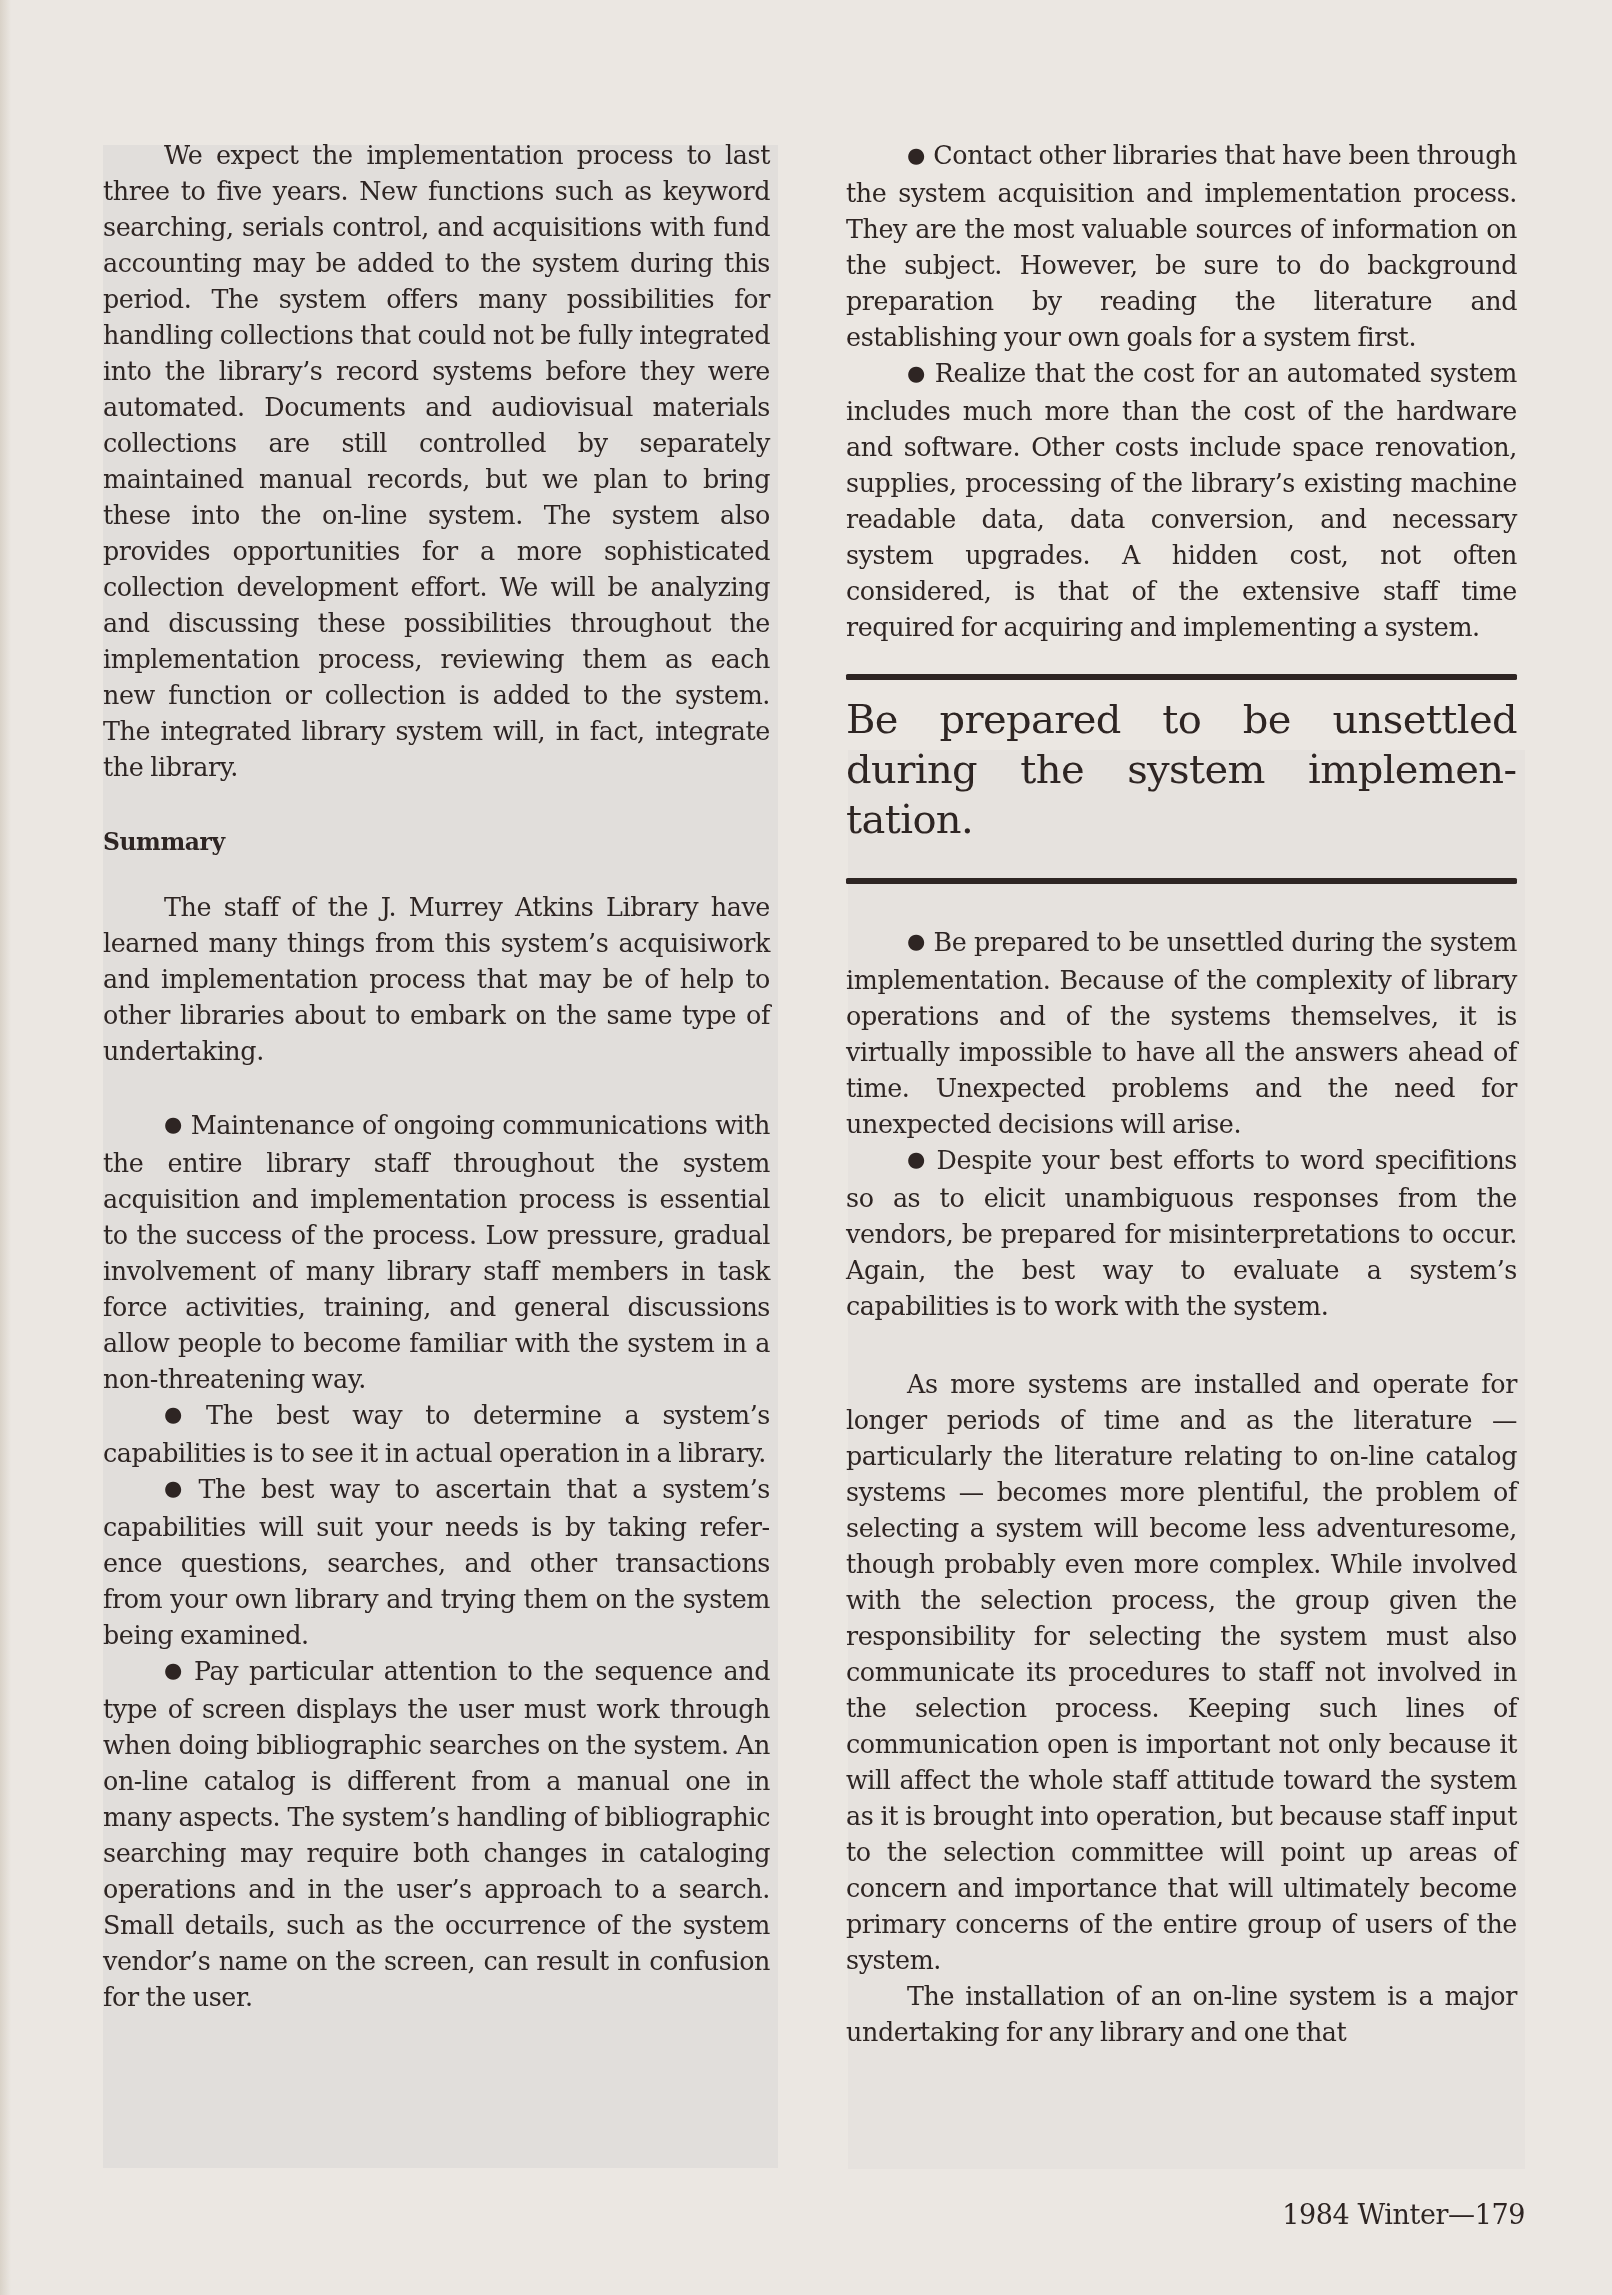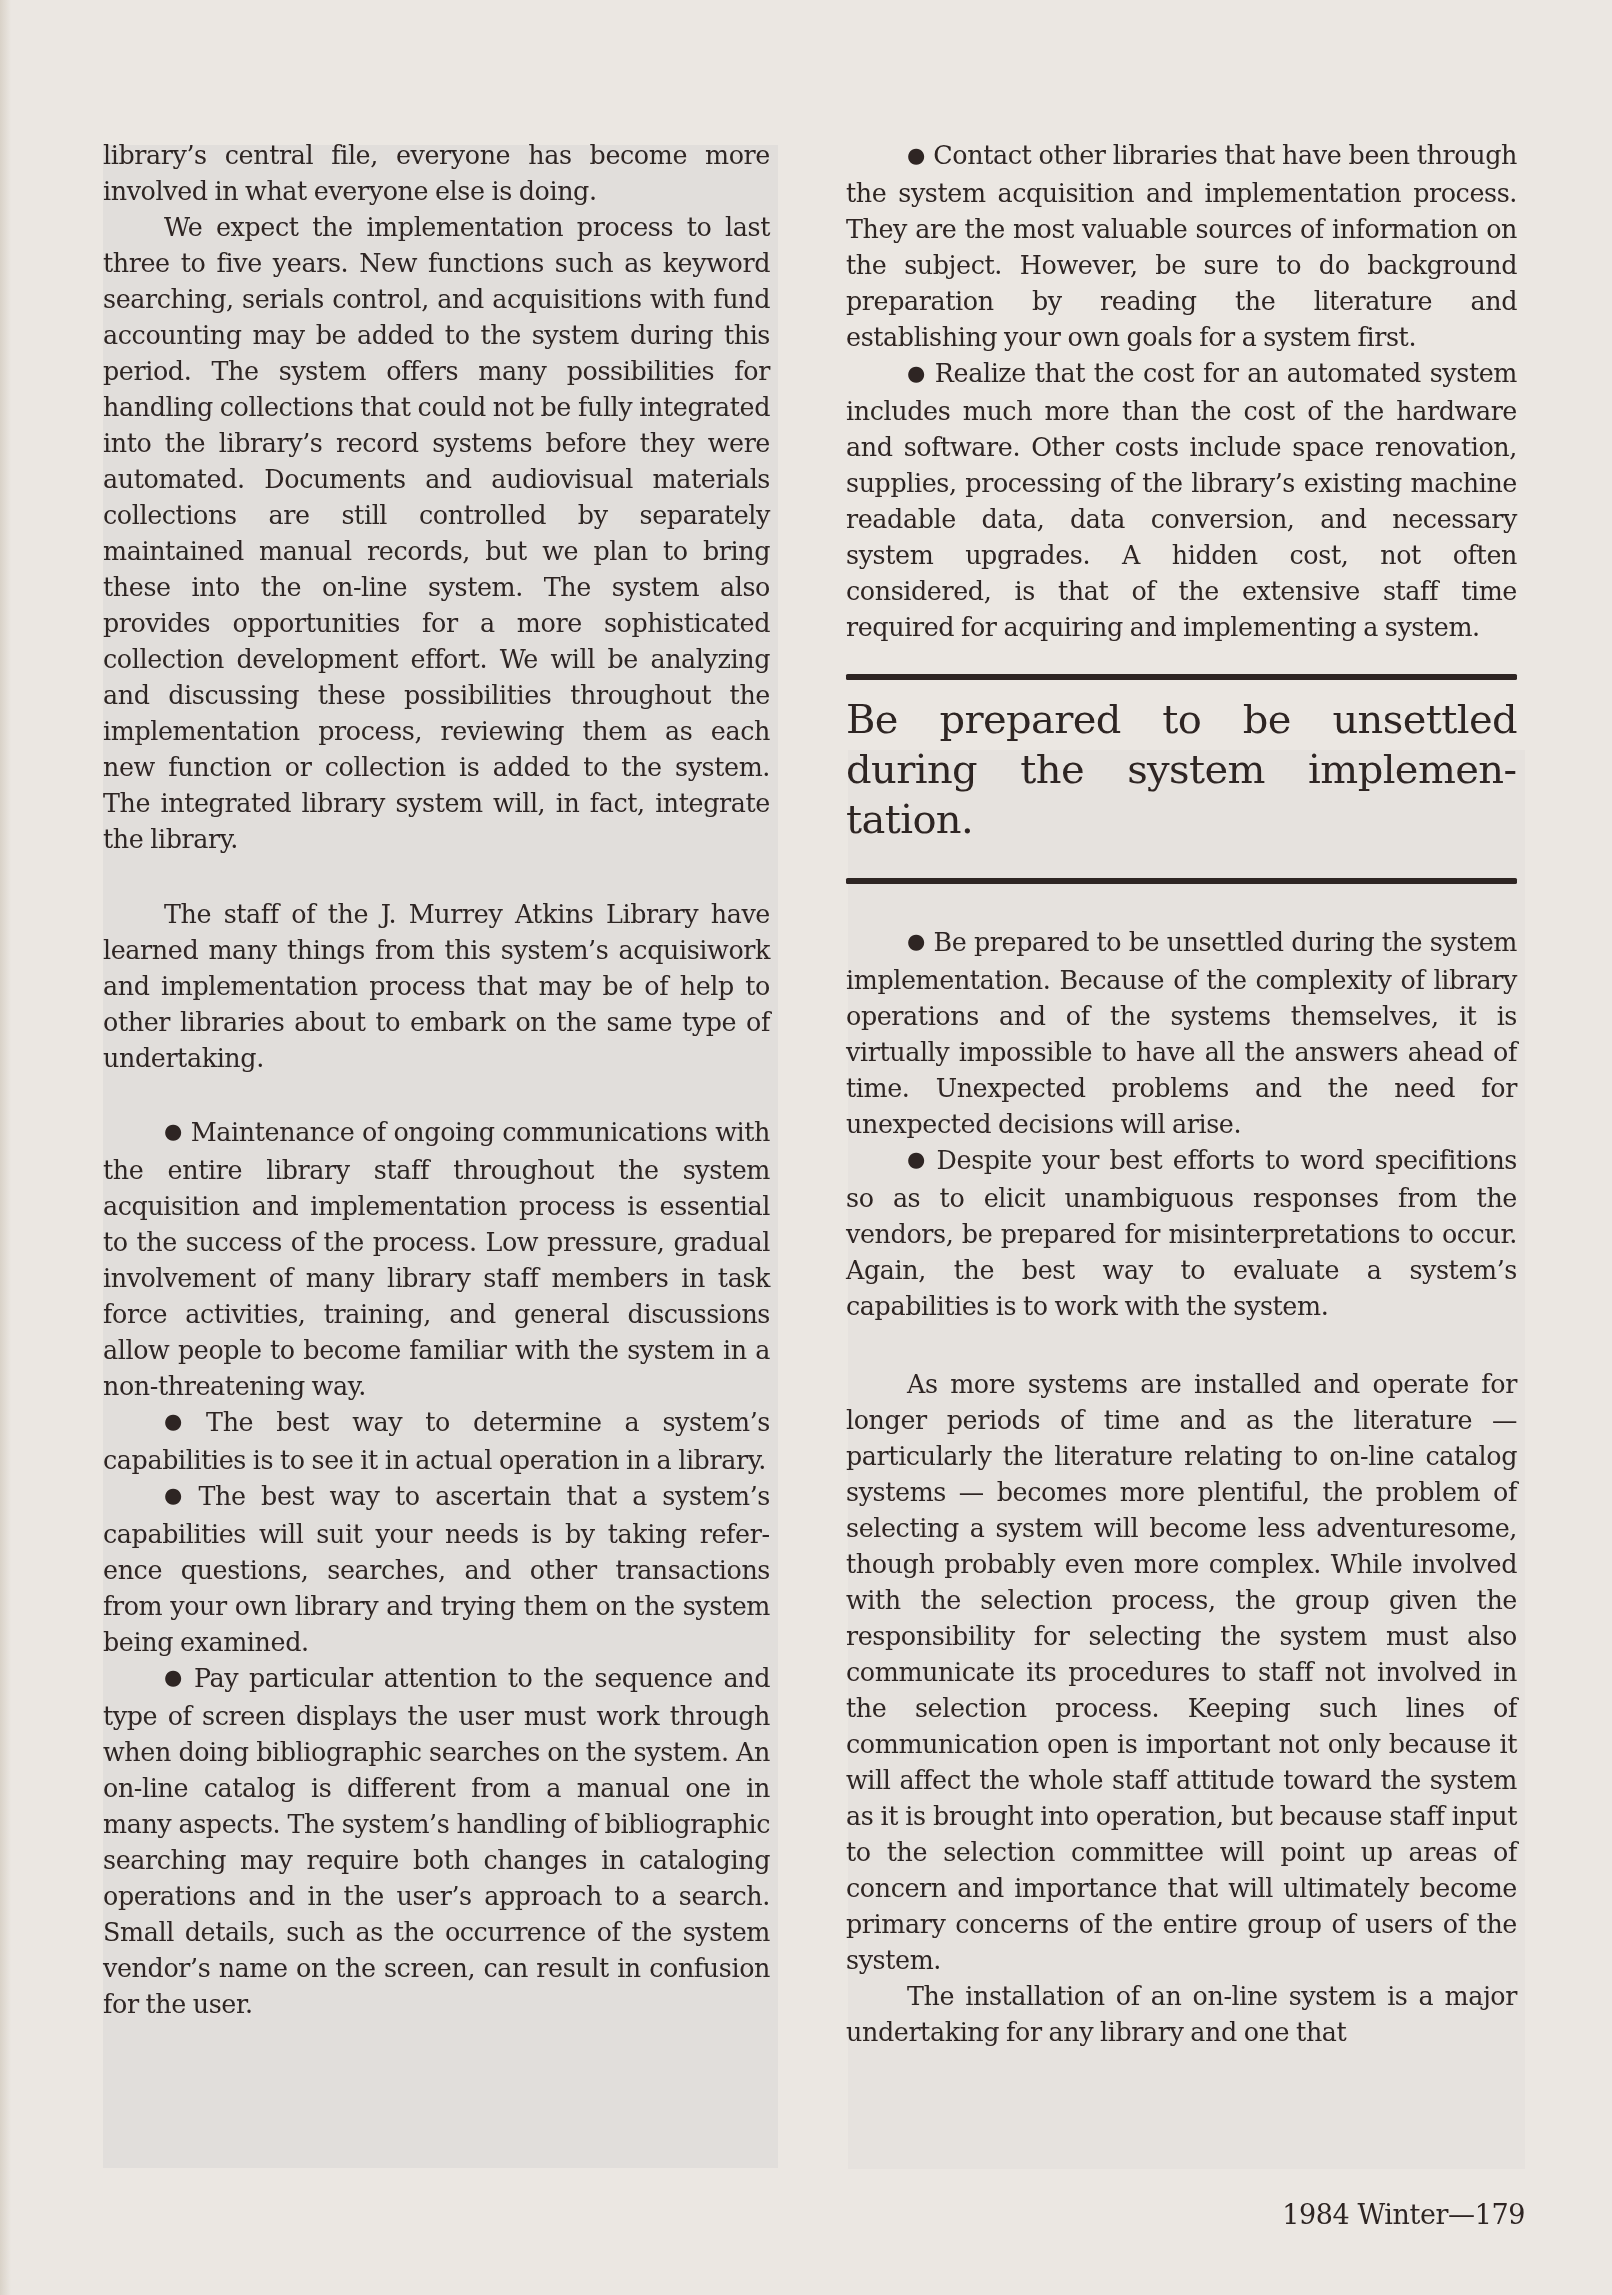--- a/index.html
+++ b/index.html
@@ -72,23 +72,23 @@
   }
 </style>
 </head>
 <body>
 
 <div class="left-edge"></div>
 <div class="showthrough st-left"></div>
 <div class="showthrough st-right"></div>
 
 <div class="col col-left">
-  <p>library’s central file, everyone has become more involved in what everyone else is doing.</p>
   <p class="indent">We expect the implementation process to last three to five years. New functions such as keyword searching, serials control, and acquisi­tions with fund accounting may be added to the system during this period. The system offers many possibilities for handling collections that could not be fully integrated into the library’s record systems before they were automated. Documents and audiovisual materials collections are still controlled by separately maintained manual records, but we plan to bring these into the on-line system. The system also provides opportunities for a more sophisticated collection development effort. We will be analyzing and dis­cussing these possibilities throughout the imple­mentation process, reviewing them as each new function or collection is added to the system. The integrated library system will, in fact, integrate the library.</p>
   <div class="gap-before-summary"></div>
+  <h3 class="section-heading">Summary</h3>
   <p class="indent">The staff of the J. Murrey Atkins Library have learned many things from this system’s acquisi­work and implementation process that may be of help to other libraries about to embark on the same type of undertaking.</p>
   <div class="gap-large"></div>
   <div class="gap-large" style="height:1.6px"></div>
   <p class="indent"><span class="bullet">●</span><span>Maintenance of ongoing communications with the entire library staff throughout the sys­tem acquisition and implementation process is essential to the success of the process. Low pres­sure, gradual involvement of many library staff members in task force activities, training, and general discussions allow people to become famil­iar with the system in a non-threatening way.</span></p>
   <p class="indent"><span class="bullet">●</span><span>The best way to determine a system’s capabilities is to see it in actual operation in a library.</span></p>
   <p class="indent"><span class="bullet">●</span><span>The best way to ascertain that a system’s capabilities will suit your needs is by taking refer­ence questions, searches, and other transactions from your own library and trying them on the system being examined.</span></p>
   <p class="indent"><span class="bullet">●</span><span>Pay particular attention to the sequence and type of screen displays the user must work through when doing bibliographic searches on the system. An on-line catalog is different from a manual one in many aspects. The system’s han­dling of bibliographic searching may require both changes in cataloging operations and in the user’s approach to a search. Small details, such as the occurrence of the system vendor’s name on the screen, can result in confusion for the user.</span></p>
 </div>
 
 <div class="col col-right">

